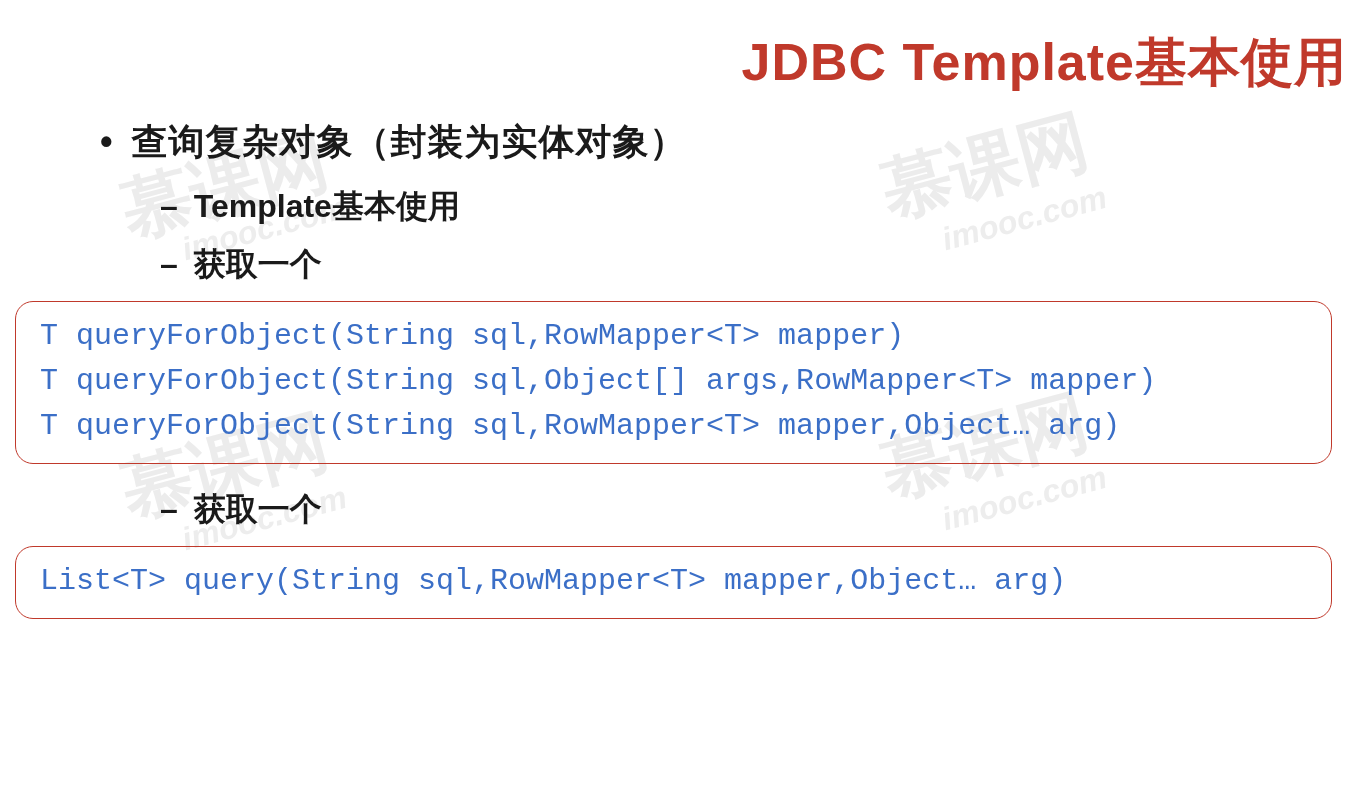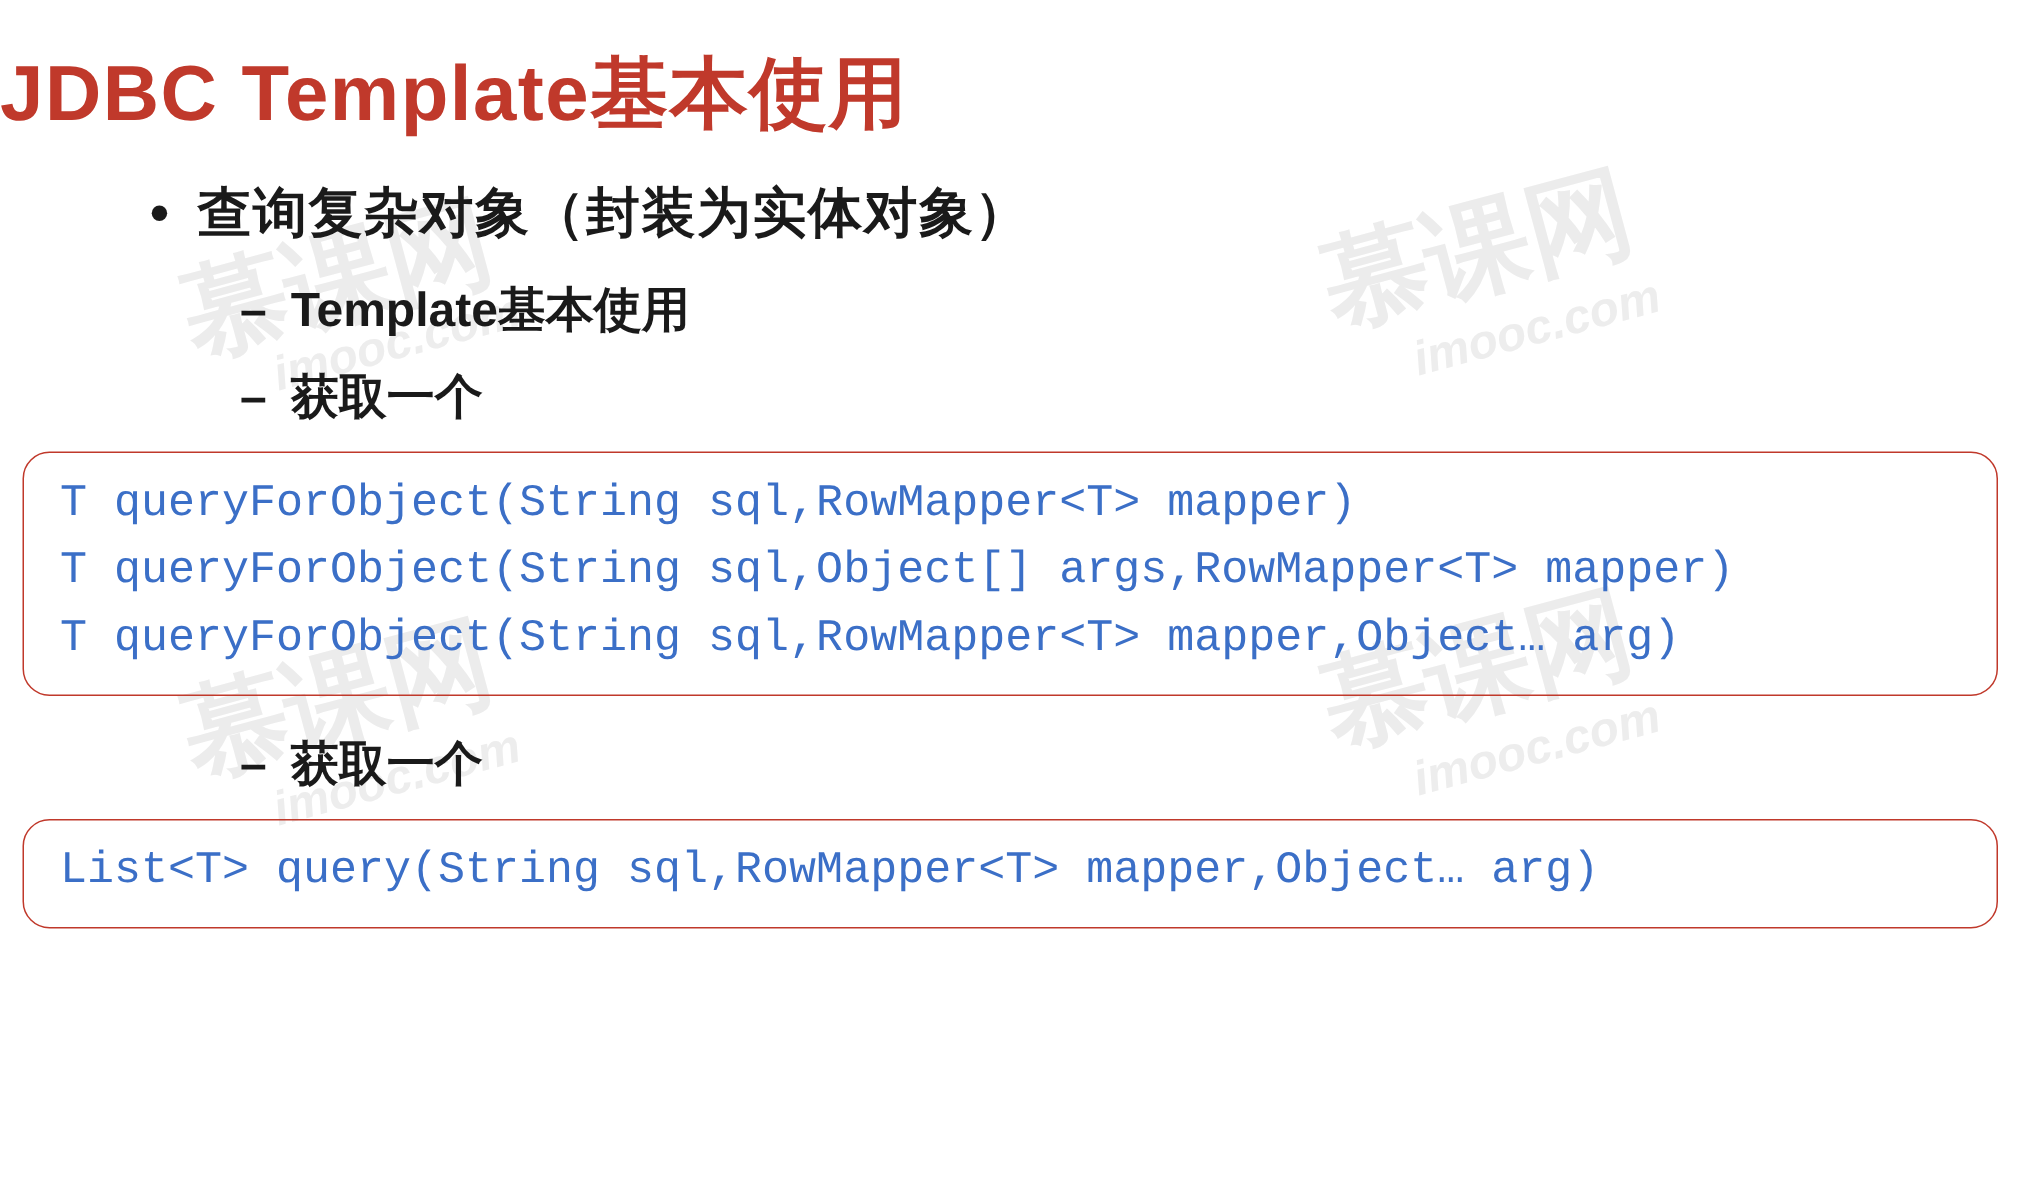--- a/index.html
+++ b/index.html
@@ -28,21 +28,21 @@
     .wm-en {
       font-size: 32px;
       color: #ededed;
       font-style: italic;
     }
     .content {
       position: relative;
       z-index: 1;
     }
     .title {
-      text-align: left;
+      text-align: right;
       color: #c0392b;
       font-size: 52px;
       font-weight: 900;
       padding-top: 28px;
       padding-bottom: 20px;
       letter-spacing: 1px;
     }
     .section {
       padding-left: 100px;
       padding-right: 44px;

